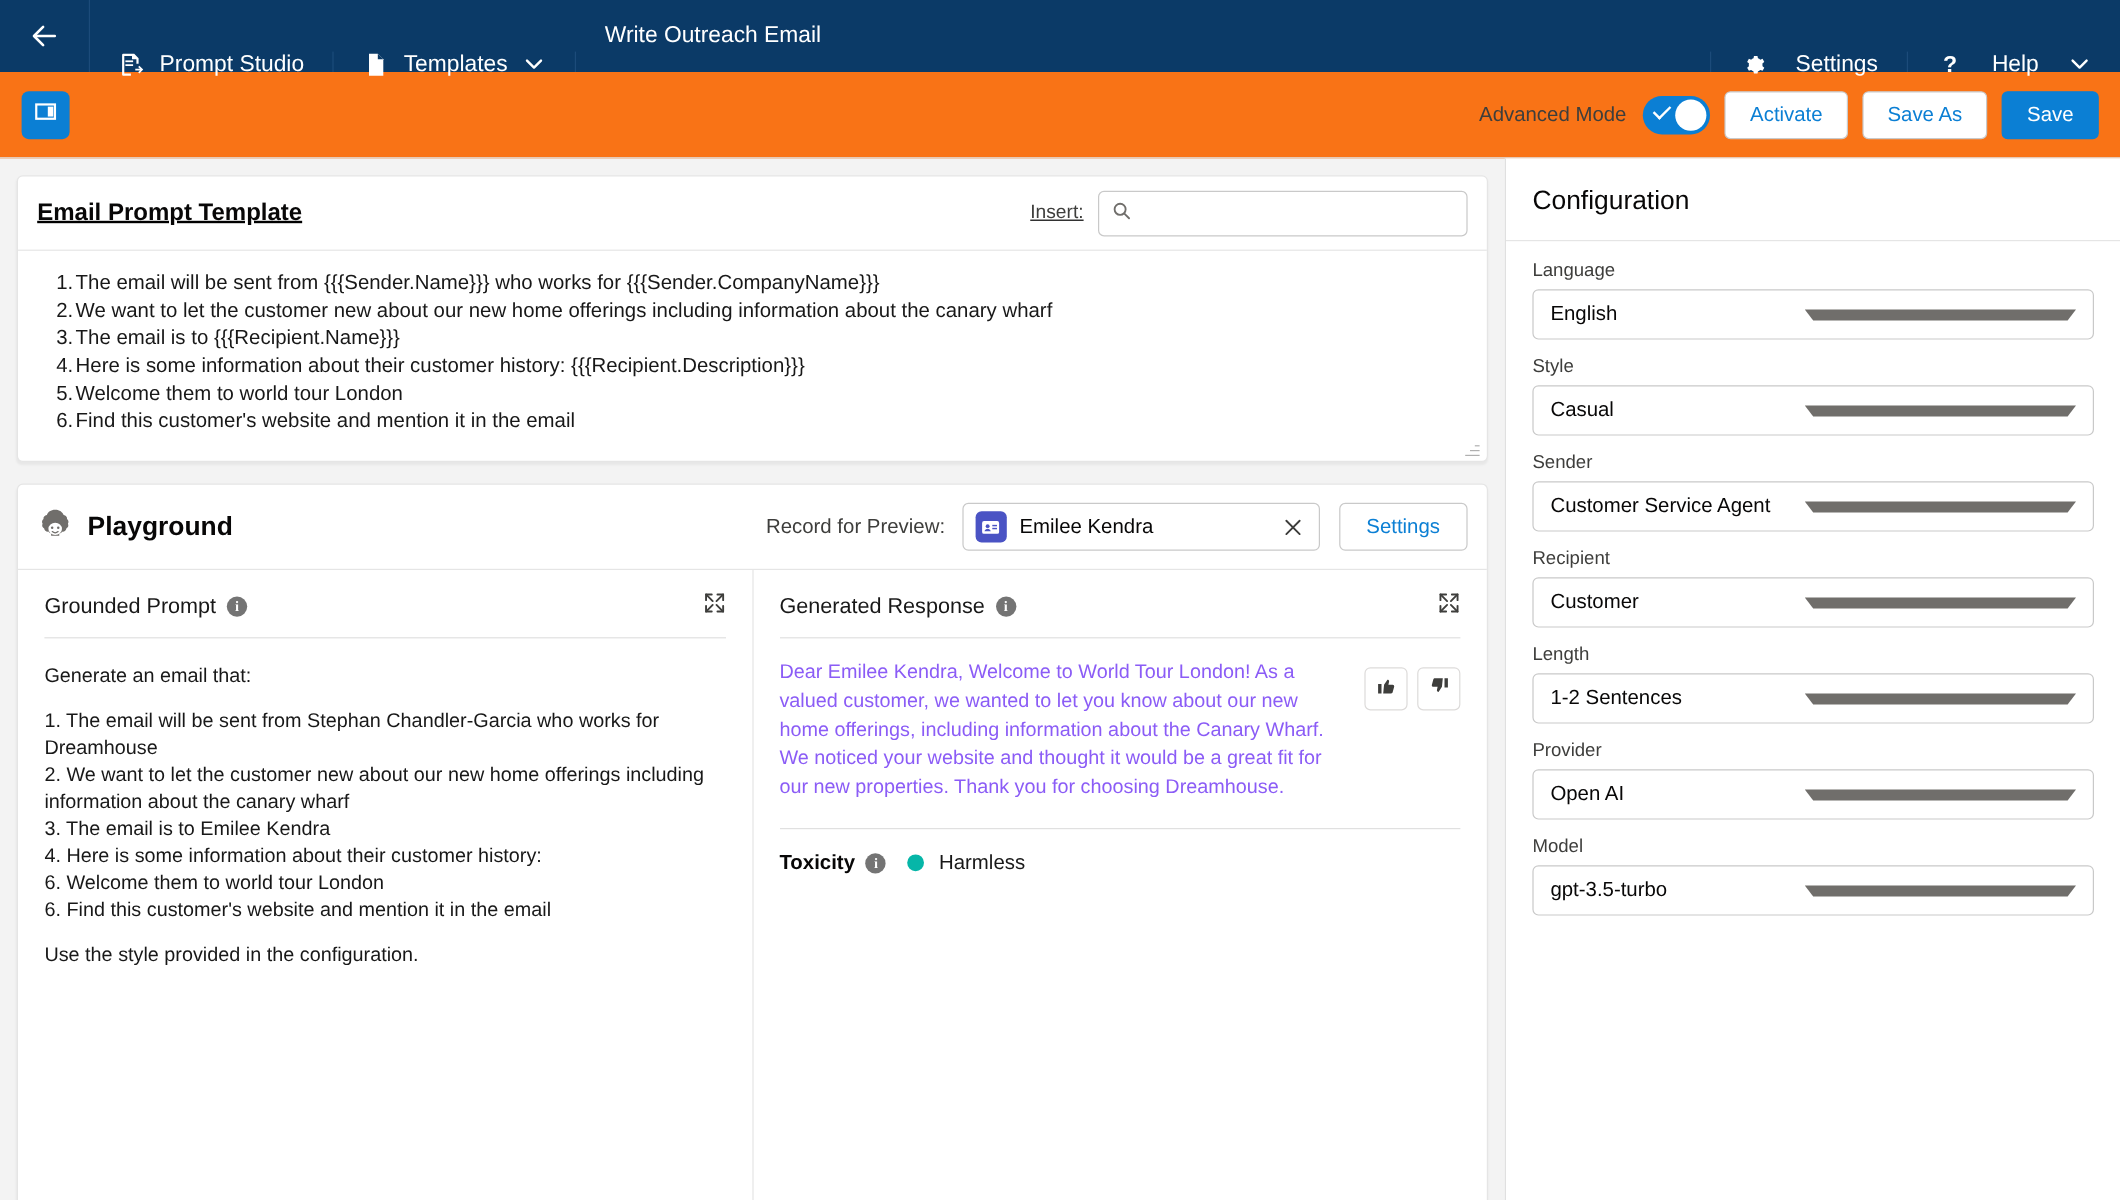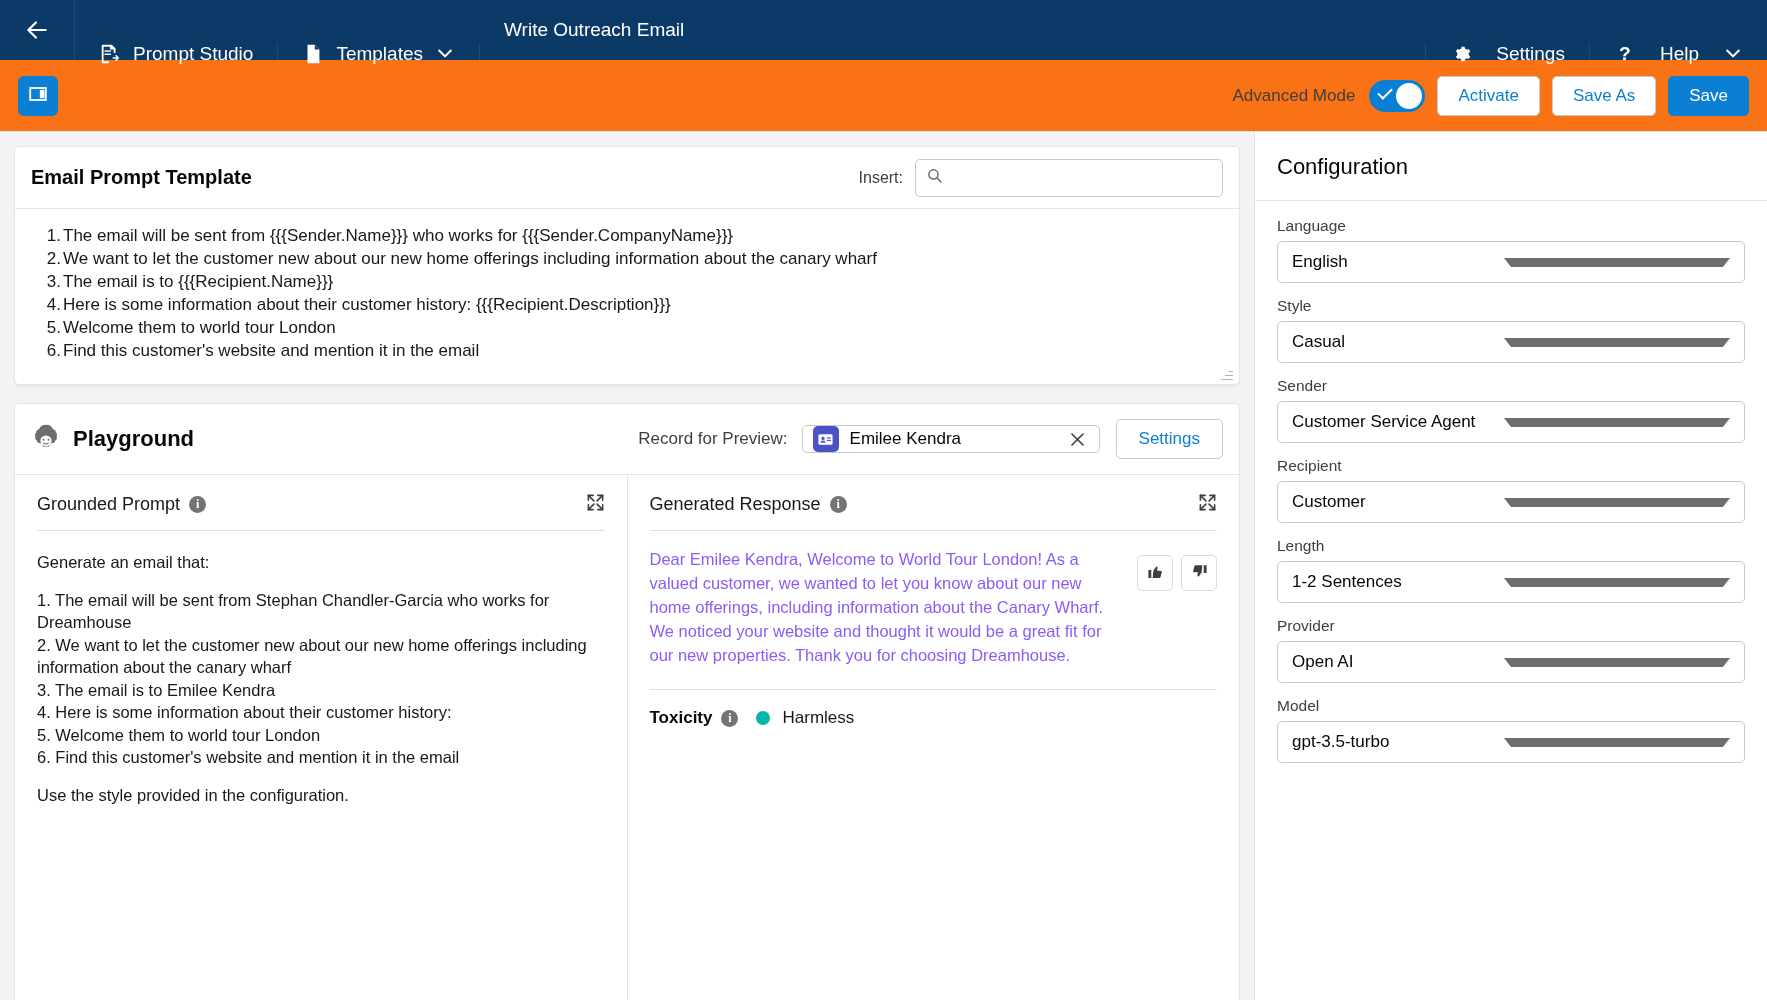--- a/index.html
+++ b/index.html
@@ -104,20 +104,21 @@
     box-shadow: 0 2px 2px rgba(0,0,0,0.05);
   }
 
   
   .tpl-card { margin-bottom: 18px; }
   .tpl-head {
     height: 62px;
     display: flex; align-items: center;
     padding: 0 16px;
     border-bottom: 1px solid #e5e5e5;
+    text-decoration: underline;
   }
   .tpl-title { font-size: 20px; font-weight: bold; color: #080707; }
   .tpl-head-spacer { flex: 1; }
   .insert-label { font-size: 16px; color: #3e3e3c; margin-right: 12px; }
   .search-box {
     width: 308px; height: 38px;
     border: 1px solid #c9c9c9; border-radius: 5px;
     display: flex; align-items: center; padding: 0 10px; gap: 8px;
     background: #fff;
   }
@@ -148,21 +149,21 @@
 
   
   .pg-head {
     height: 70px; display: flex; align-items: center;
     padding: 0 16px;
   }
   .pg-title { font-size: 22px; font-weight: bold; color: #080707; margin-left: 12px; }
   .pg-spacer { flex: 1; }
   .rec-label { font-size: 17px; color: #3e3e3c; margin-right: 14px; }
   .rec-pill {
-    width: 298px; height: 28px;
+    width: 298px; height: 40px;
     border: 1px solid #c9c9c9; border-radius: 5px;
     display: flex; align-items: center; padding: 0 10px; gap: 11px;
     background: #fff;
   }
   .rec-avatar {
     width: 26px; height: 26px; border-radius: 5px;
     background: #4a53c4; display:flex; align-items:center; justify-content:center;
     flex: 0 0 auto;
   }
   .rec-name { font-size: 17px; color: #080707; flex: 1; }
@@ -411,21 +412,21 @@
             </span>
           </div>
           <div class="panel-divider"></div>
           <div class="gp-body">
             <p>Generate an email that:</p>
             <div class="gp-list">
               <div>1. The email will be sent from Stephan Chandler-Garcia who works for Dreamhouse</div>
               <div>2. We want to let the customer new about our new home offerings including information about the canary wharf</div>
               <div>3. The email is to Emilee Kendra</div>
               <div>4. Here is some information about their customer history:</div>
-              <div>5. Welcome them to world tour London</div>
+              <div>6. Welcome them to world tour London</div>
               <div>6. Find this customer's website and mention it in the email</div>
             </div>
             <p>Use the style provided in the configuration.</p>
           </div>
         </div>
 
         <div class="panel">
           <div class="panel-head">
             <span class="panel-title">Generated Response</span>
             <span class="info-dot">i</span>

